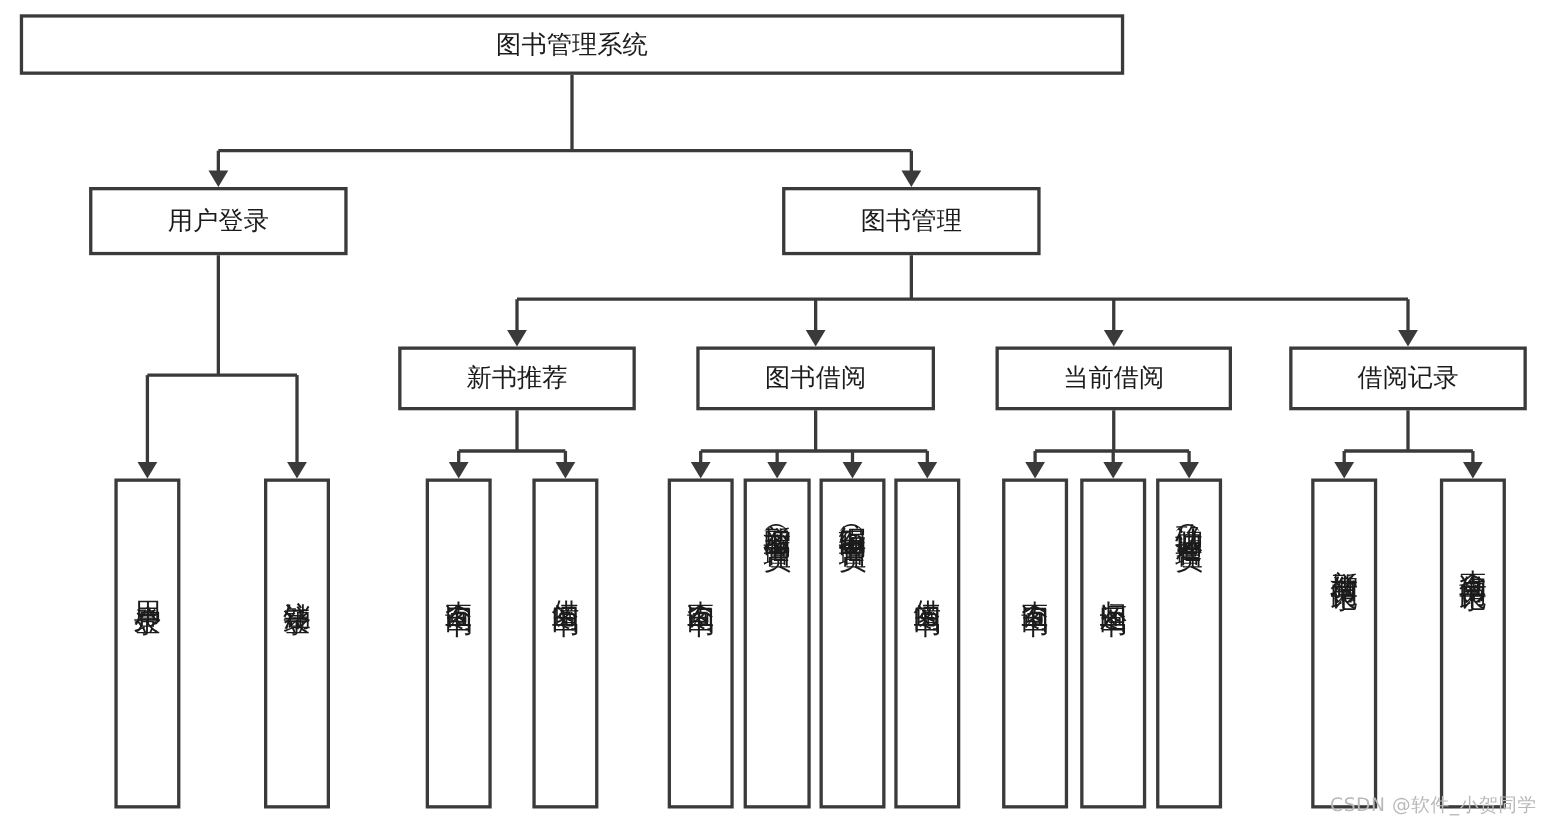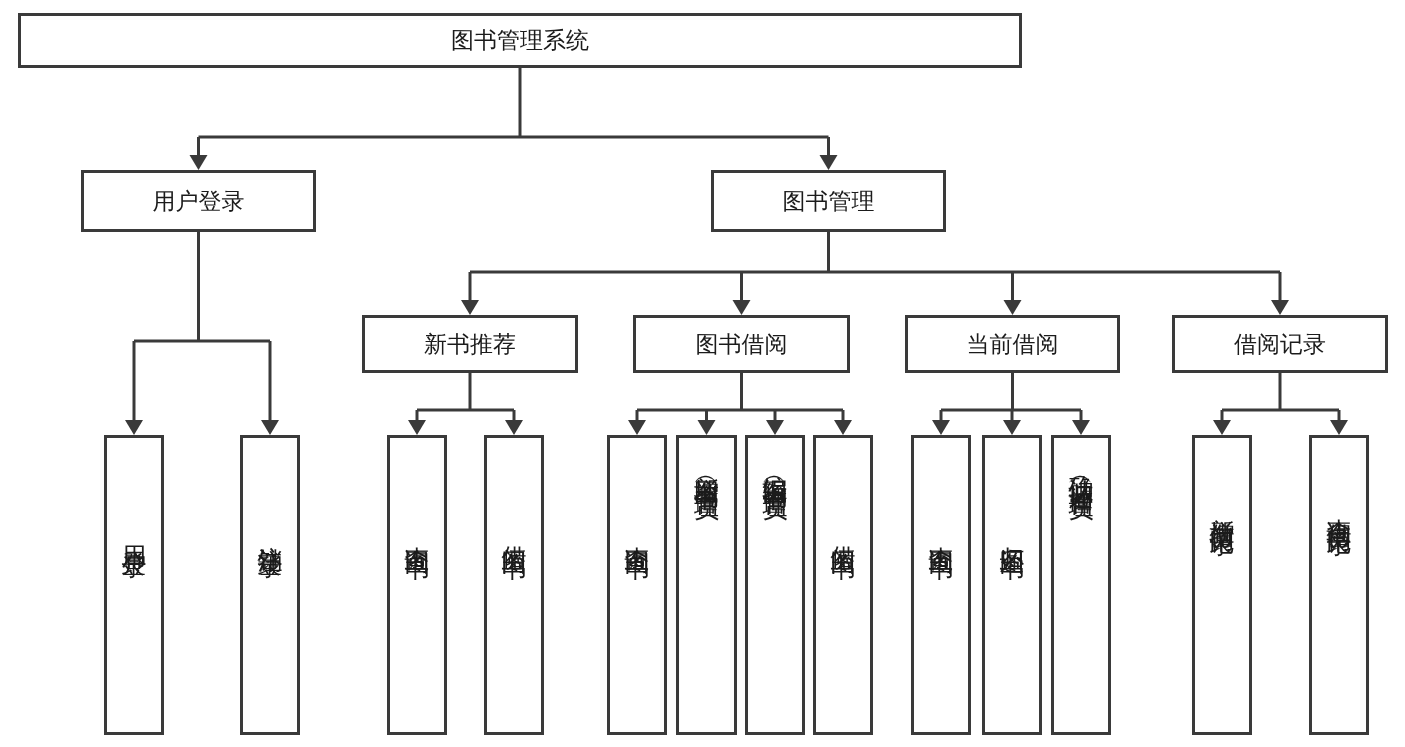--- a/index.html
+++ b/index.html
@@ -226,13 +226,14 @@
       <div class="vlabel-wrap" style="left: 1051px; top: 439px; width: 60px; height: 292px; padding-top: 17px;">
         <span class="vlabel-text" style="font-size: 25px;">确认归还（管理员）</span>
       </div>
       <div class="vlabel-wrap" style="left: 1192px; top: 439px; width: 60px; height: 292px; padding-top: 59px;">
         <span class="vlabel-text" style="font-size: 25px;">新增借阅记录</span>
       </div>
       <div class="vlabel-wrap" style="left: 1309px; top: 439px; width: 60px; height: 292px; padding-top: 59px;">
         <span class="vlabel-text" style="font-size: 25px;">查询借阅记录</span>
       </div>
     </div>
+  <div id="watermark">CSDN @软件_小贺同学</div>
 </div>
 
 </body></html>

